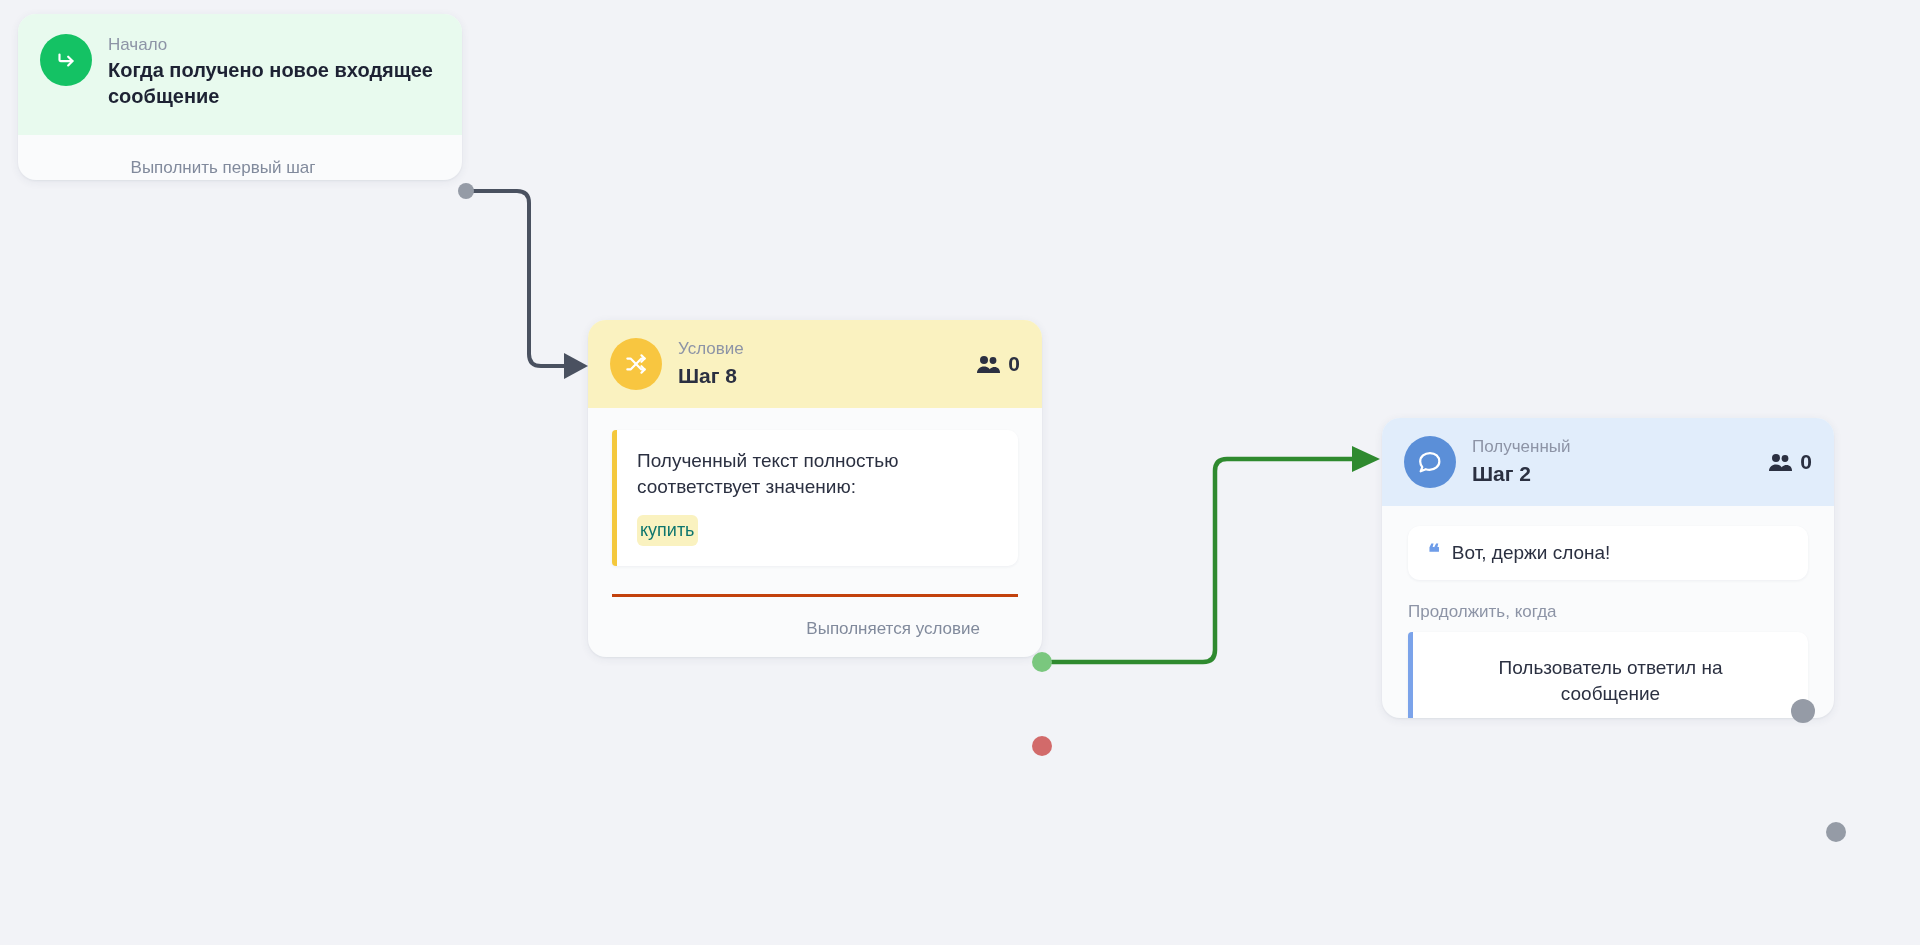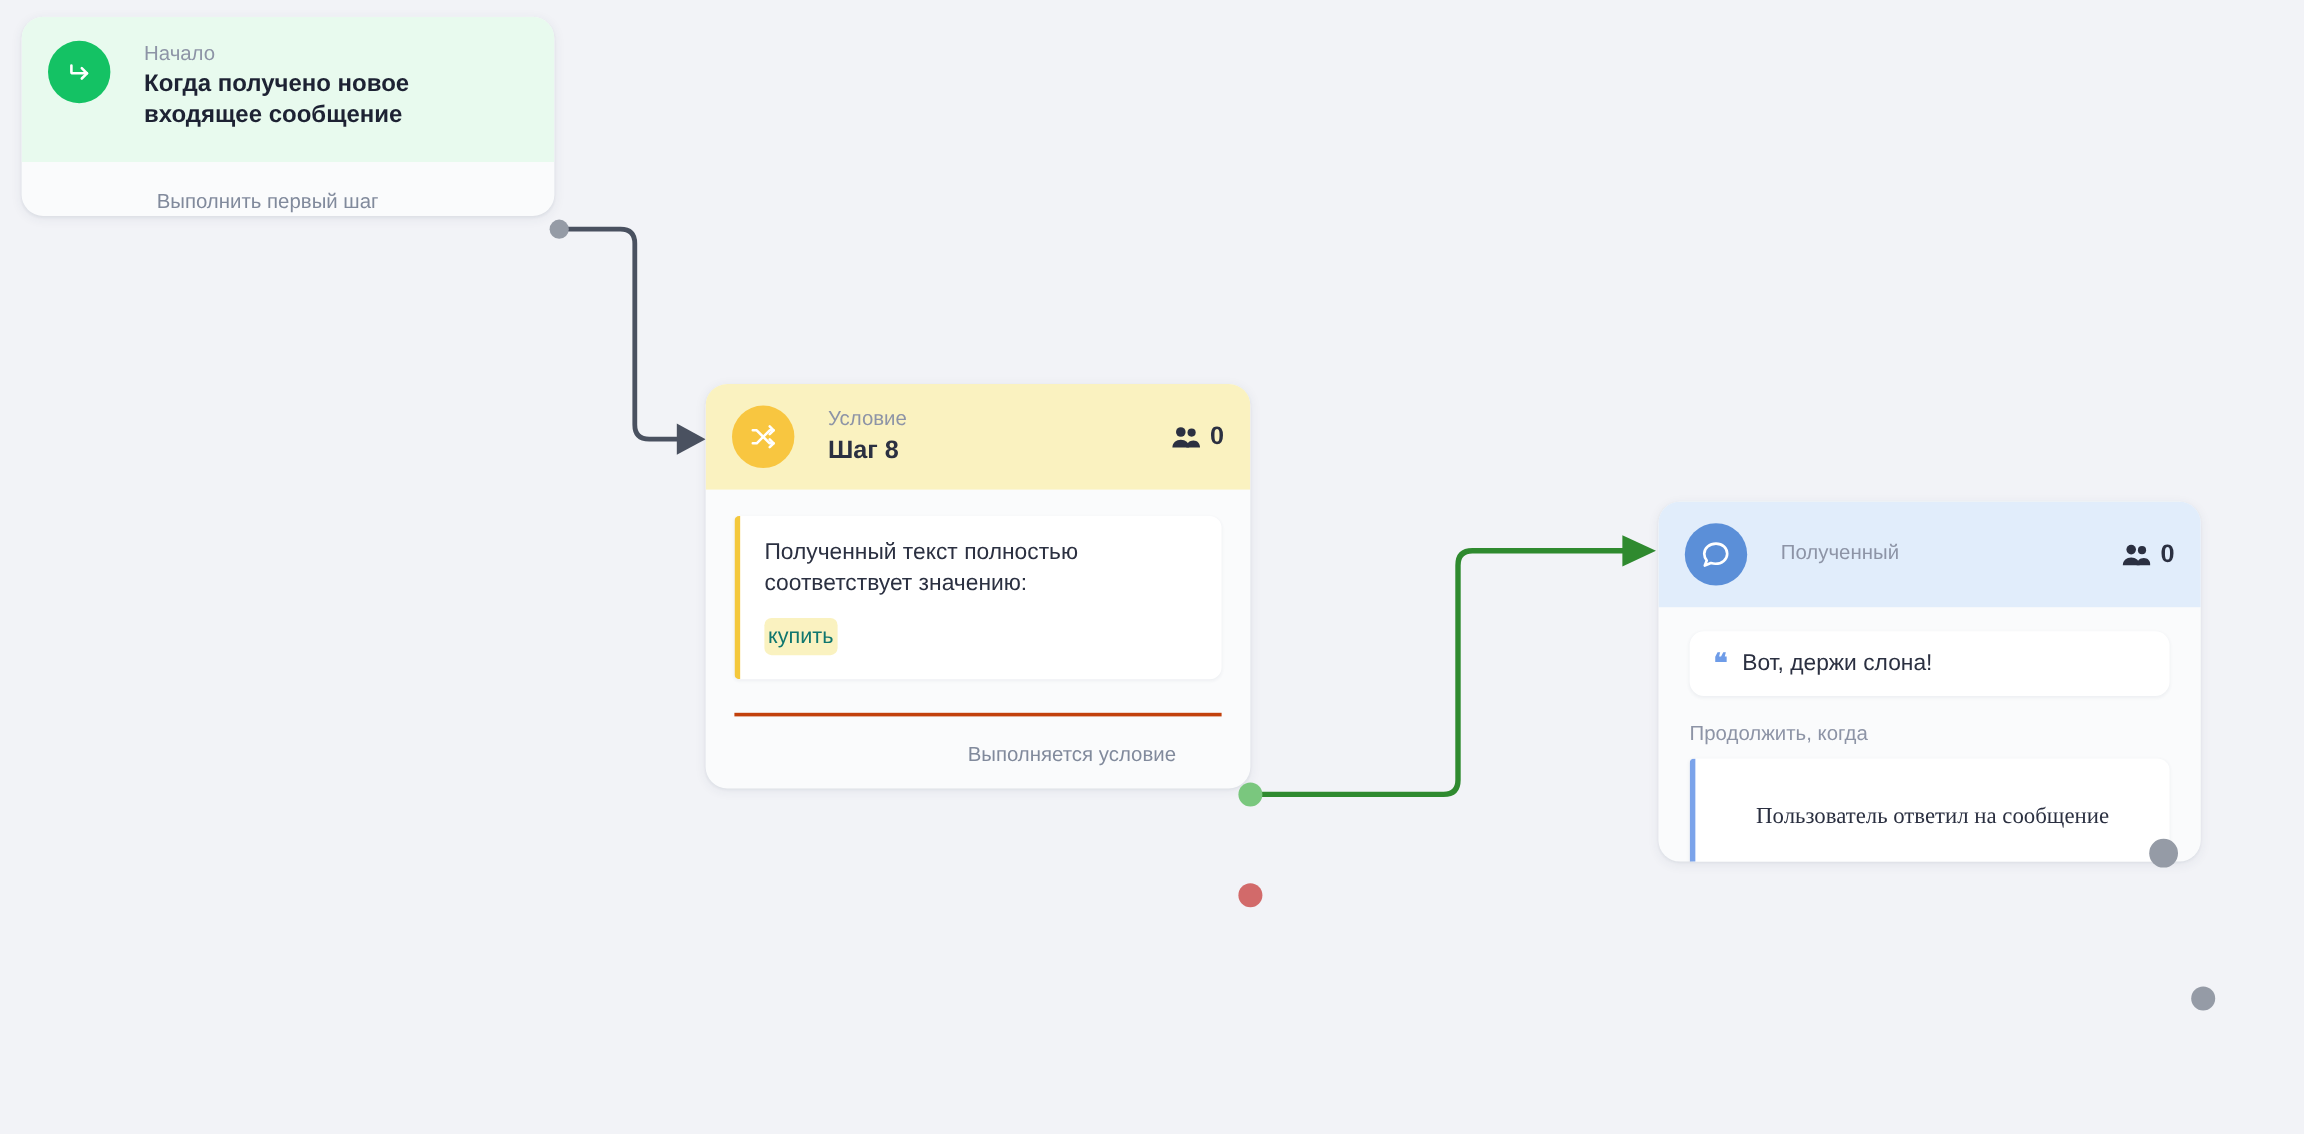--- a/index.html
+++ b/index.html
@@ -36,21 +36,21 @@
     border-radius: 18px;
     background: #fafbfc;
     box-shadow: 0 2px 10px rgba(38, 50, 80, .07), 0 1px 2px rgba(38, 50, 80, .05);
     z-index: 2;
     overflow: hidden;
   }
   .node-head {
     display: flex;
     align-items: center;
     padding: 18px 22px 18px 22px;
-    gap: 28px;
+    gap: 16px;
   }
   .head-icon {
     width: 52px;
     height: 52px;
     border-radius: 50%;
     flex: 0 0 52px;
     display: flex;
     align-items: center;
     justify-content: center;
   }
@@ -206,21 +206,20 @@
     min-height: 74px;
     display: flex;
     align-items: center;
     justify-content: center;
     text-align: center;
     padding: 12px 46px;
     font-size: 19px;
     color: #2b3041;
     line-height: 1.35;
     box-shadow: 0 1px 3px rgba(38, 50, 80, .06);
-    font-family: Liberation Serif, serif;
   }
 
   
   .port {
     position: absolute;
     border-radius: 50%;
     z-index: 3;
   }
   .port-grey { background: #959ba6; }
   .port-green { background: #7ac77e; }
@@ -304,20 +303,21 @@
 
   <div class="node" id="node-msg">
     <div class="node-head">
       <div class="head-icon" style="background:#5b8fd8;">
         <svg width="28" height="28" viewBox="0 0 24 24" fill="none" stroke="#ffffff" stroke-width="1.9" stroke-linecap="round" stroke-linejoin="round">
           <path d="M20 11.5 c0 4.1 -3.8 7.2 -8.4 7.2 c-1.1 0 -2.2 -0.2 -3.2 -0.5 L4 20 l1.4 -3.6 C4.5 15.2 3.6 13.5 3.6 11.5 c0 -4.1 3.8 -7.2 8.4 -7.2 s8 3.1 8 7.2 z"></path>
         </svg>
       </div>
       <div class="head-text">
         <div class="head-kind">Полученный</div>
+        <div class="head-title">Шаг 2</div>
       </div>
       <div class="head-count">
         <svg width="24" height="20" viewBox="0 0 24 20" fill="#2b3041">
           <circle cx="8" cy="6" r="4"></circle>
           <path d="M1 19 c0 -4 3.2 -6.5 7 -6.5 s7 2.5 7 6.5 z"></path>
           <circle cx="17" cy="6.5" r="3.4"></circle>
           <path d="M12.6 19 c0 -3.6 2.6 -5.9 5.9 -5.9 s5.5 2.3 5.5 5.9 z"></path>
         </svg>
         <span>0</span>
       </div>

